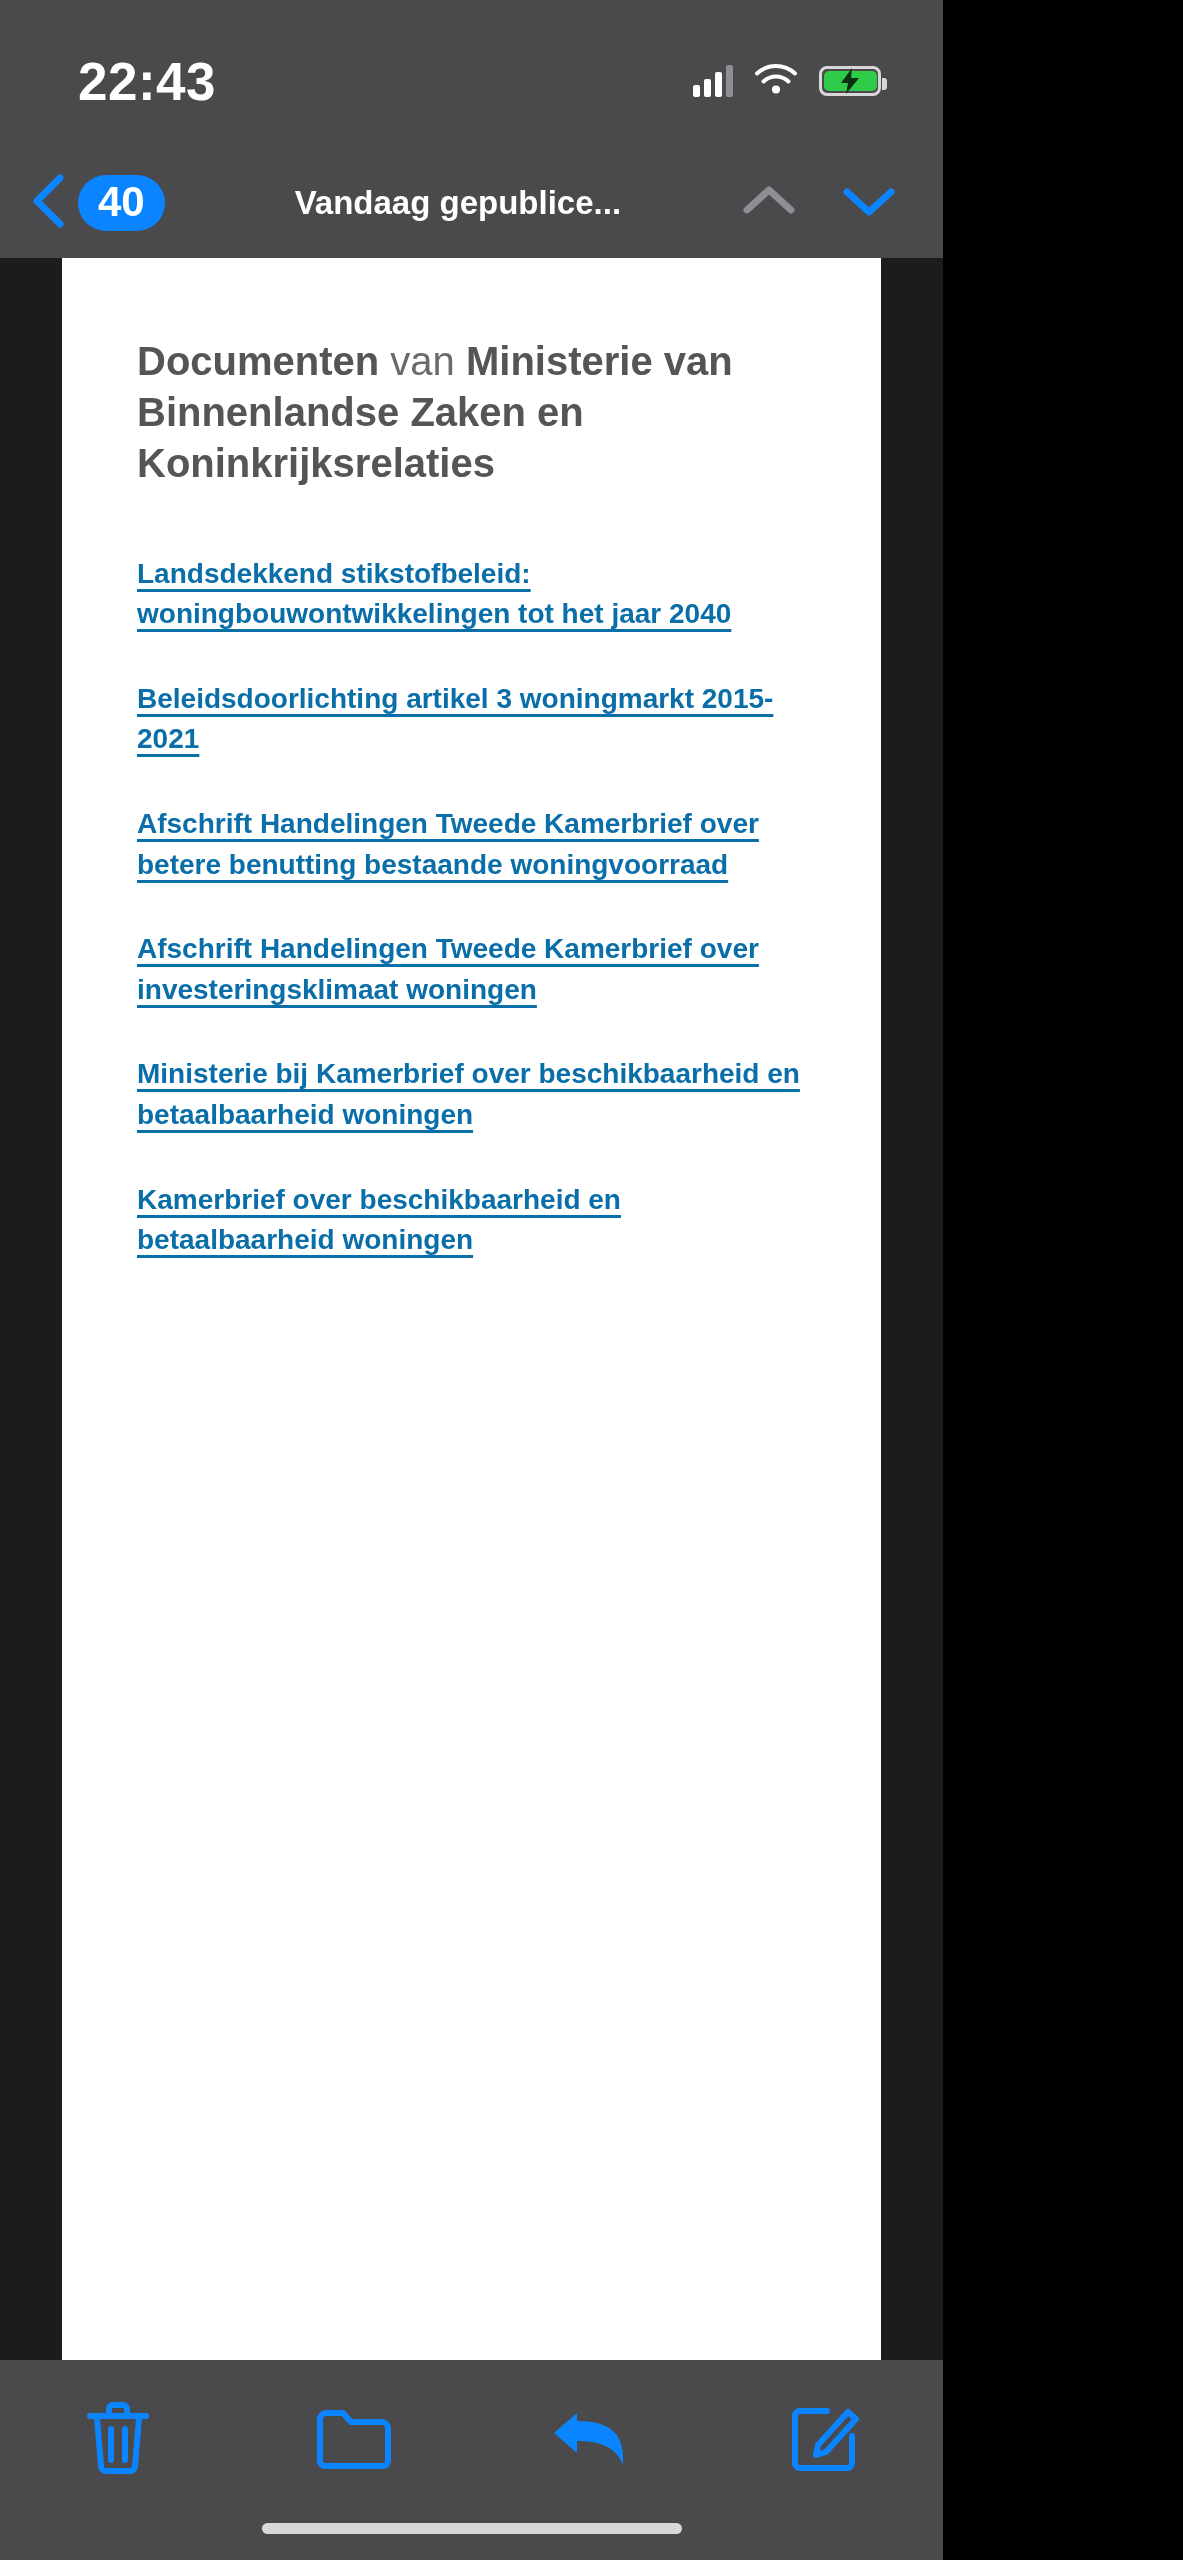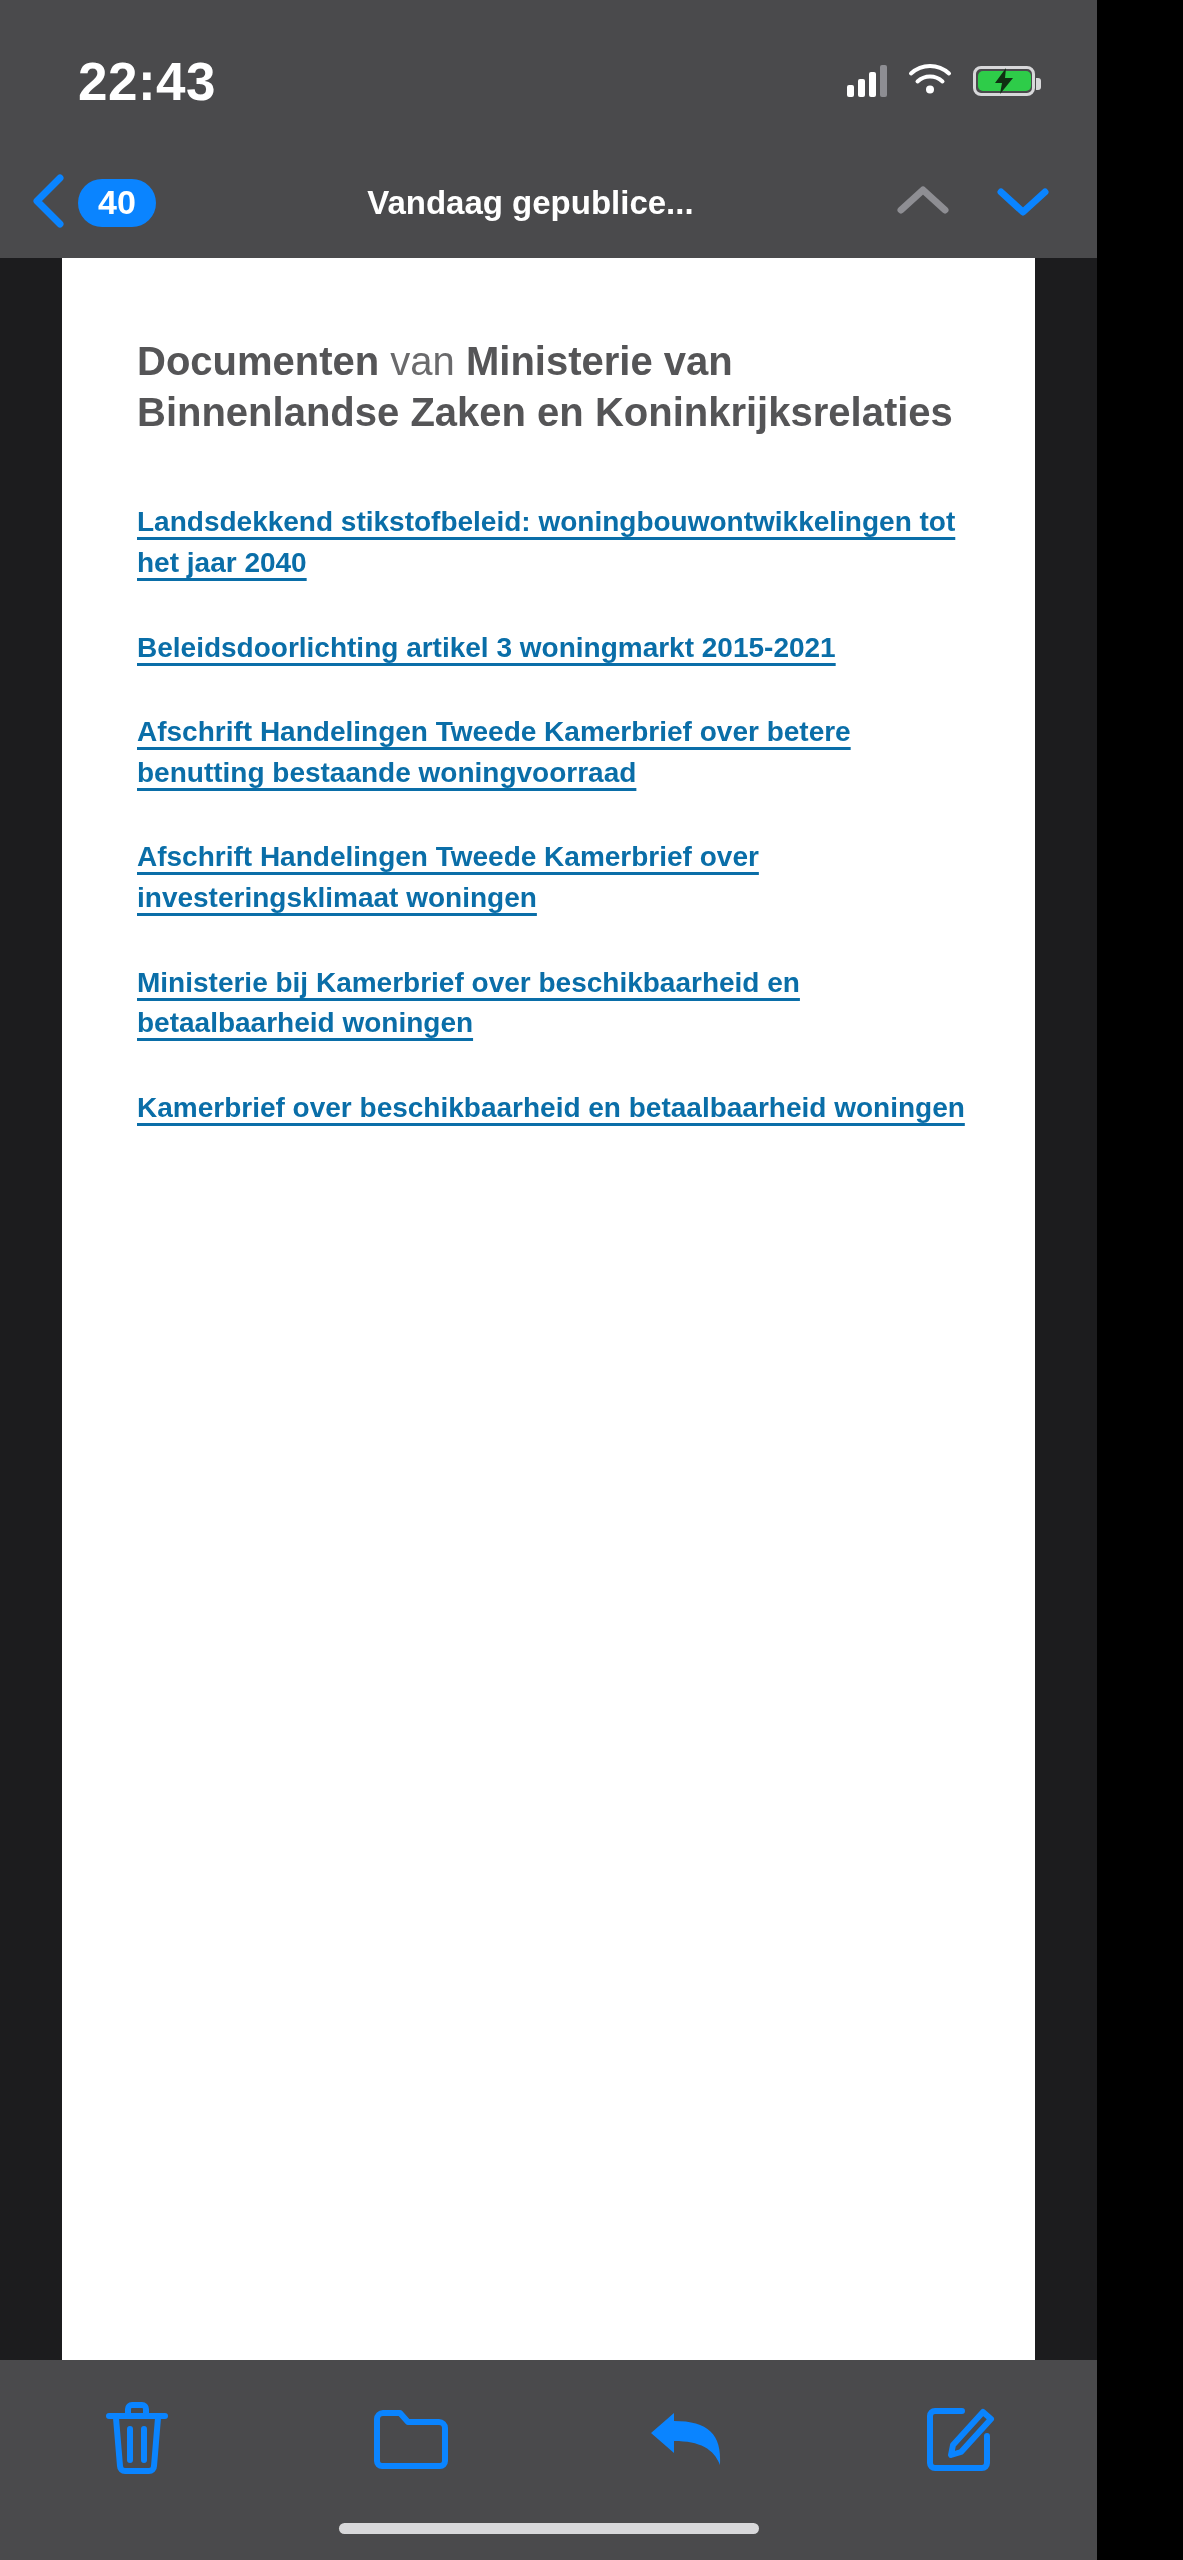--- a/index.html
+++ b/index.html
@@ -10,21 +10,21 @@
   body {
     width: 1183px;
     height: 2560px;
     overflow: hidden;
     font-family: "Liberation Sans", sans-serif;
     -webkit-font-smoothing: antialiased;
   }
 
   .device {
     position: relative;
-    width: 1097px;
+    width: 943px;
     height: 2560px;
     background: #1c1c1e;
     overflow: hidden;
   }
 
   
   .status-bar {
     position: absolute;
     top: 0; left: 0; right: 0;
     height: 148px;
@@ -118,21 +118,21 @@
     gap: 14px;
     flex: 0 0 auto;
   }
   .chev-left {
     width: 34px;
     height: 54px;
   }
   .badge {
     background: #0a84ff;
     color: #fff;
-    font-size: 34px;
+    font-size: 42px;
     font-weight: bold;
     border-radius: 30px;
     padding: 6px 20px 8px;
     line-height: 1;
     min-width: 34px;
     text-align: center;
   }
   .nav-title {
     flex: 1 1 auto;
     text-align: center;

